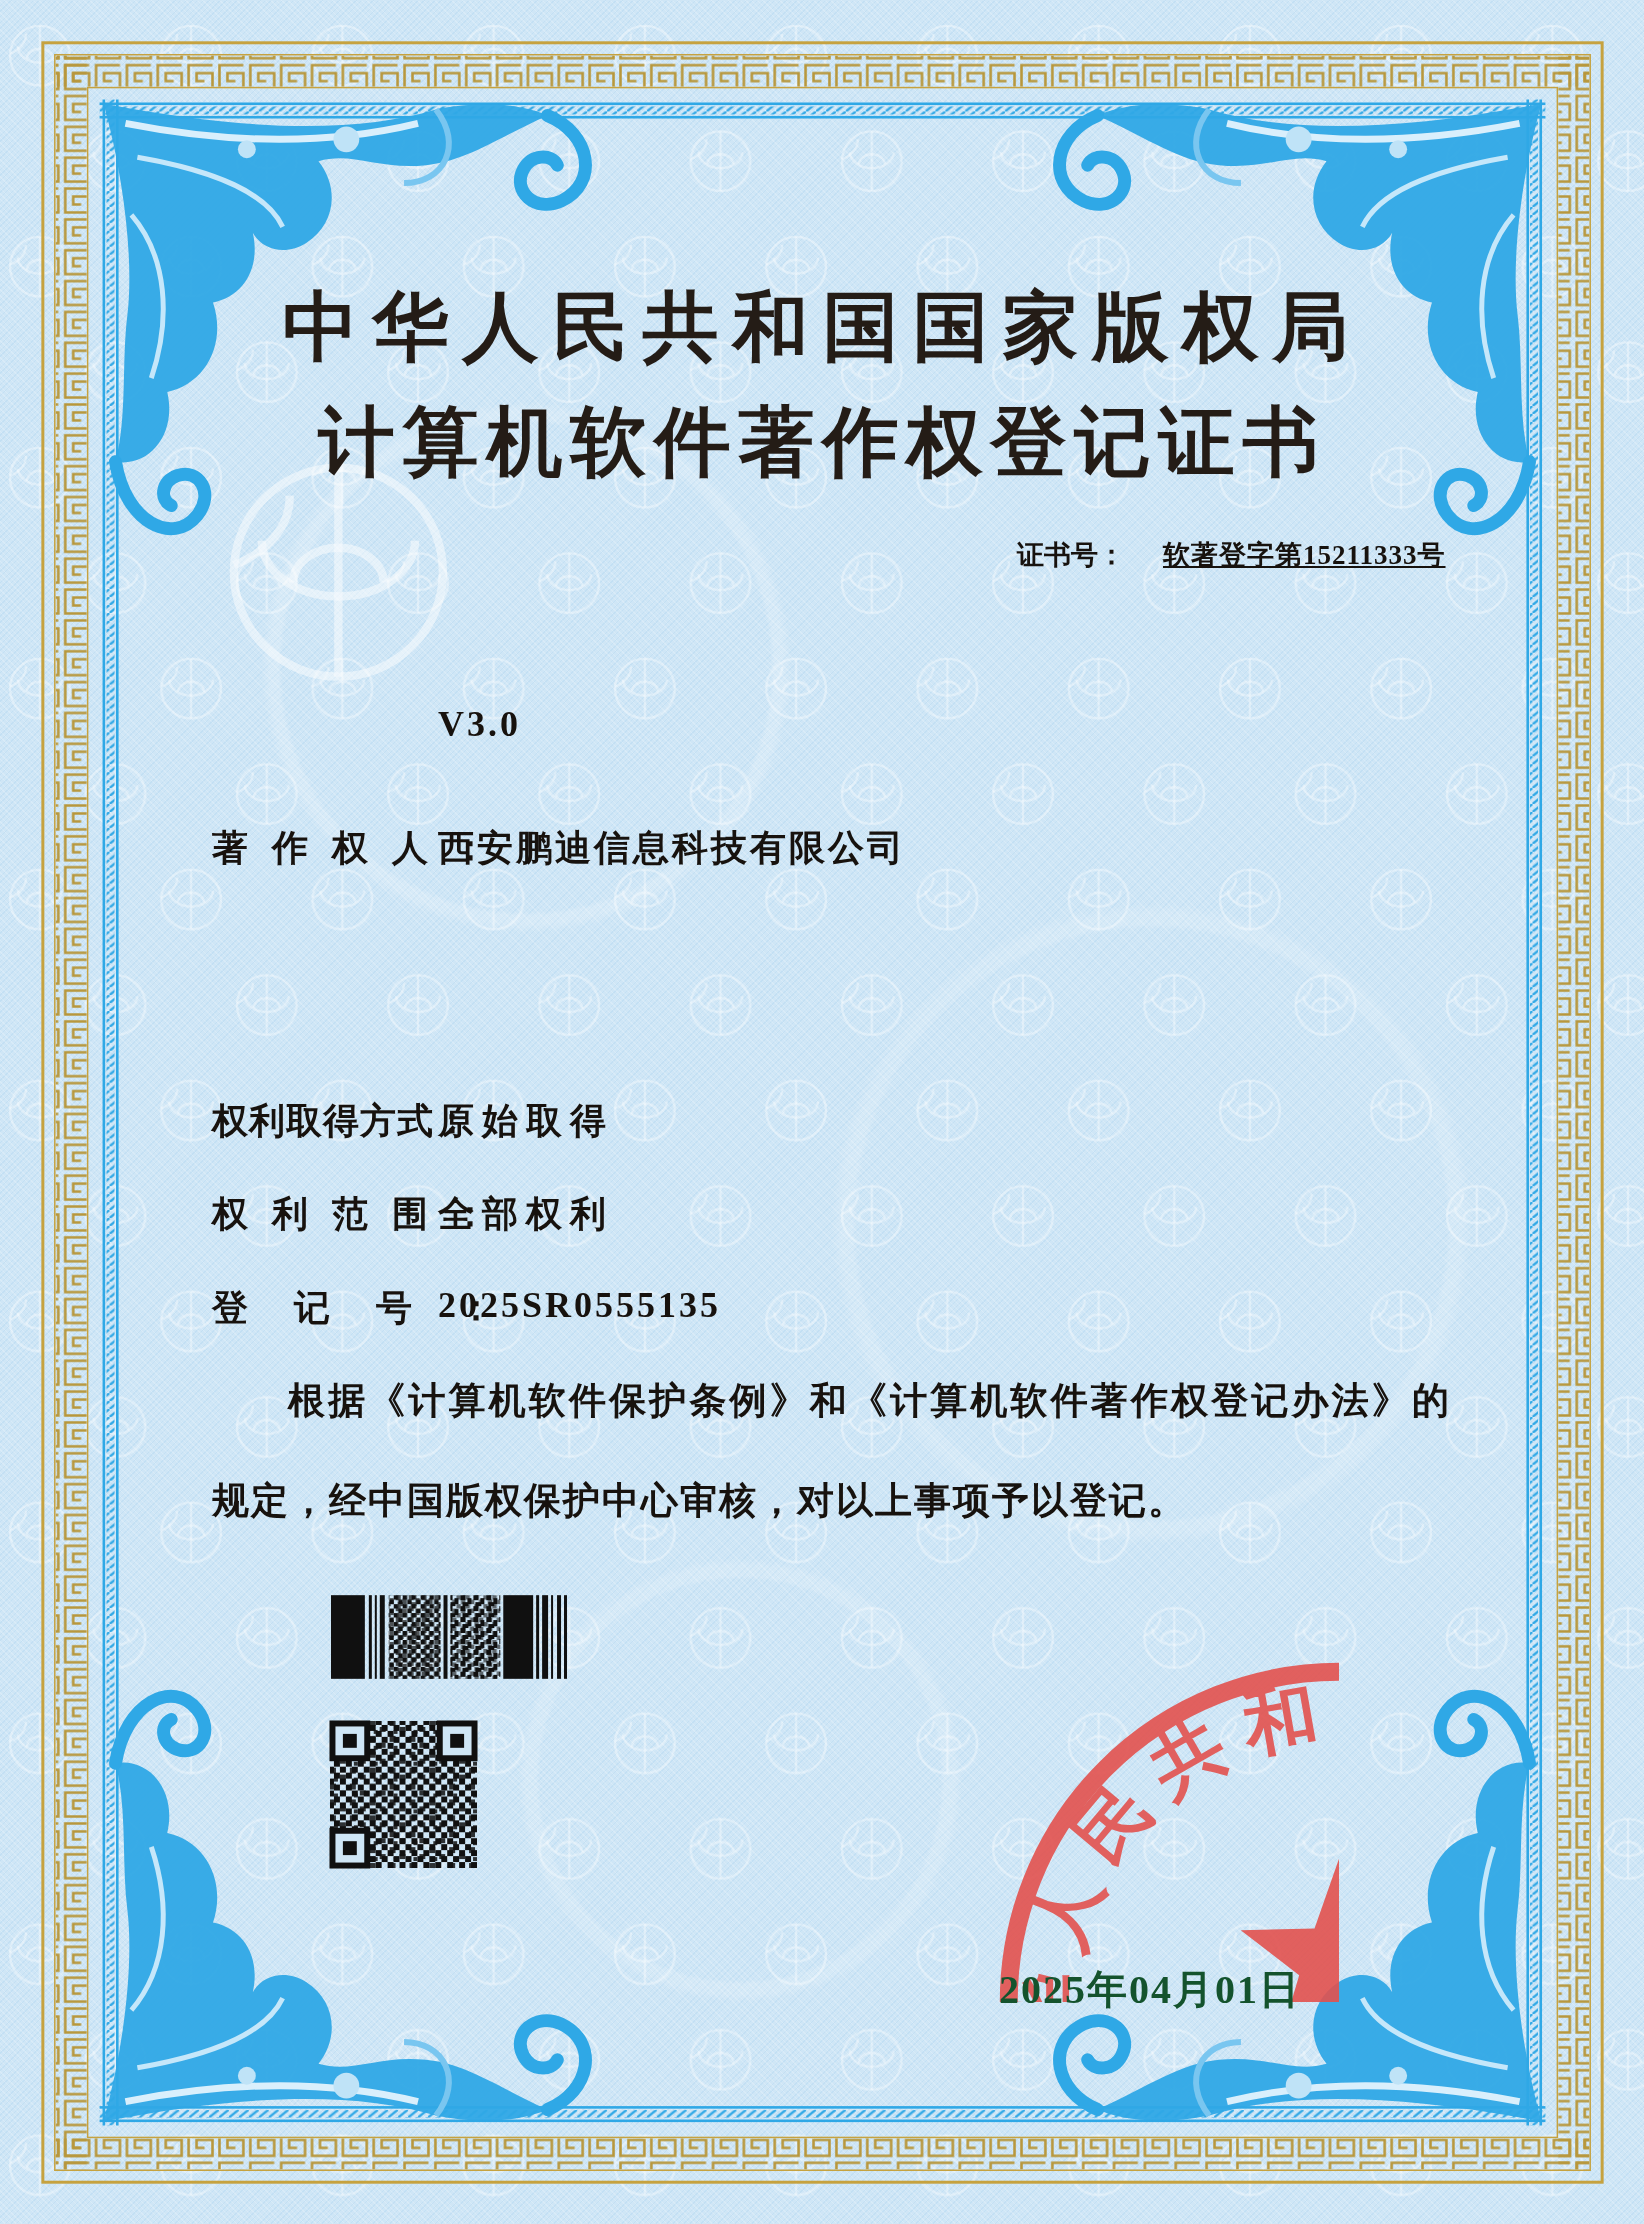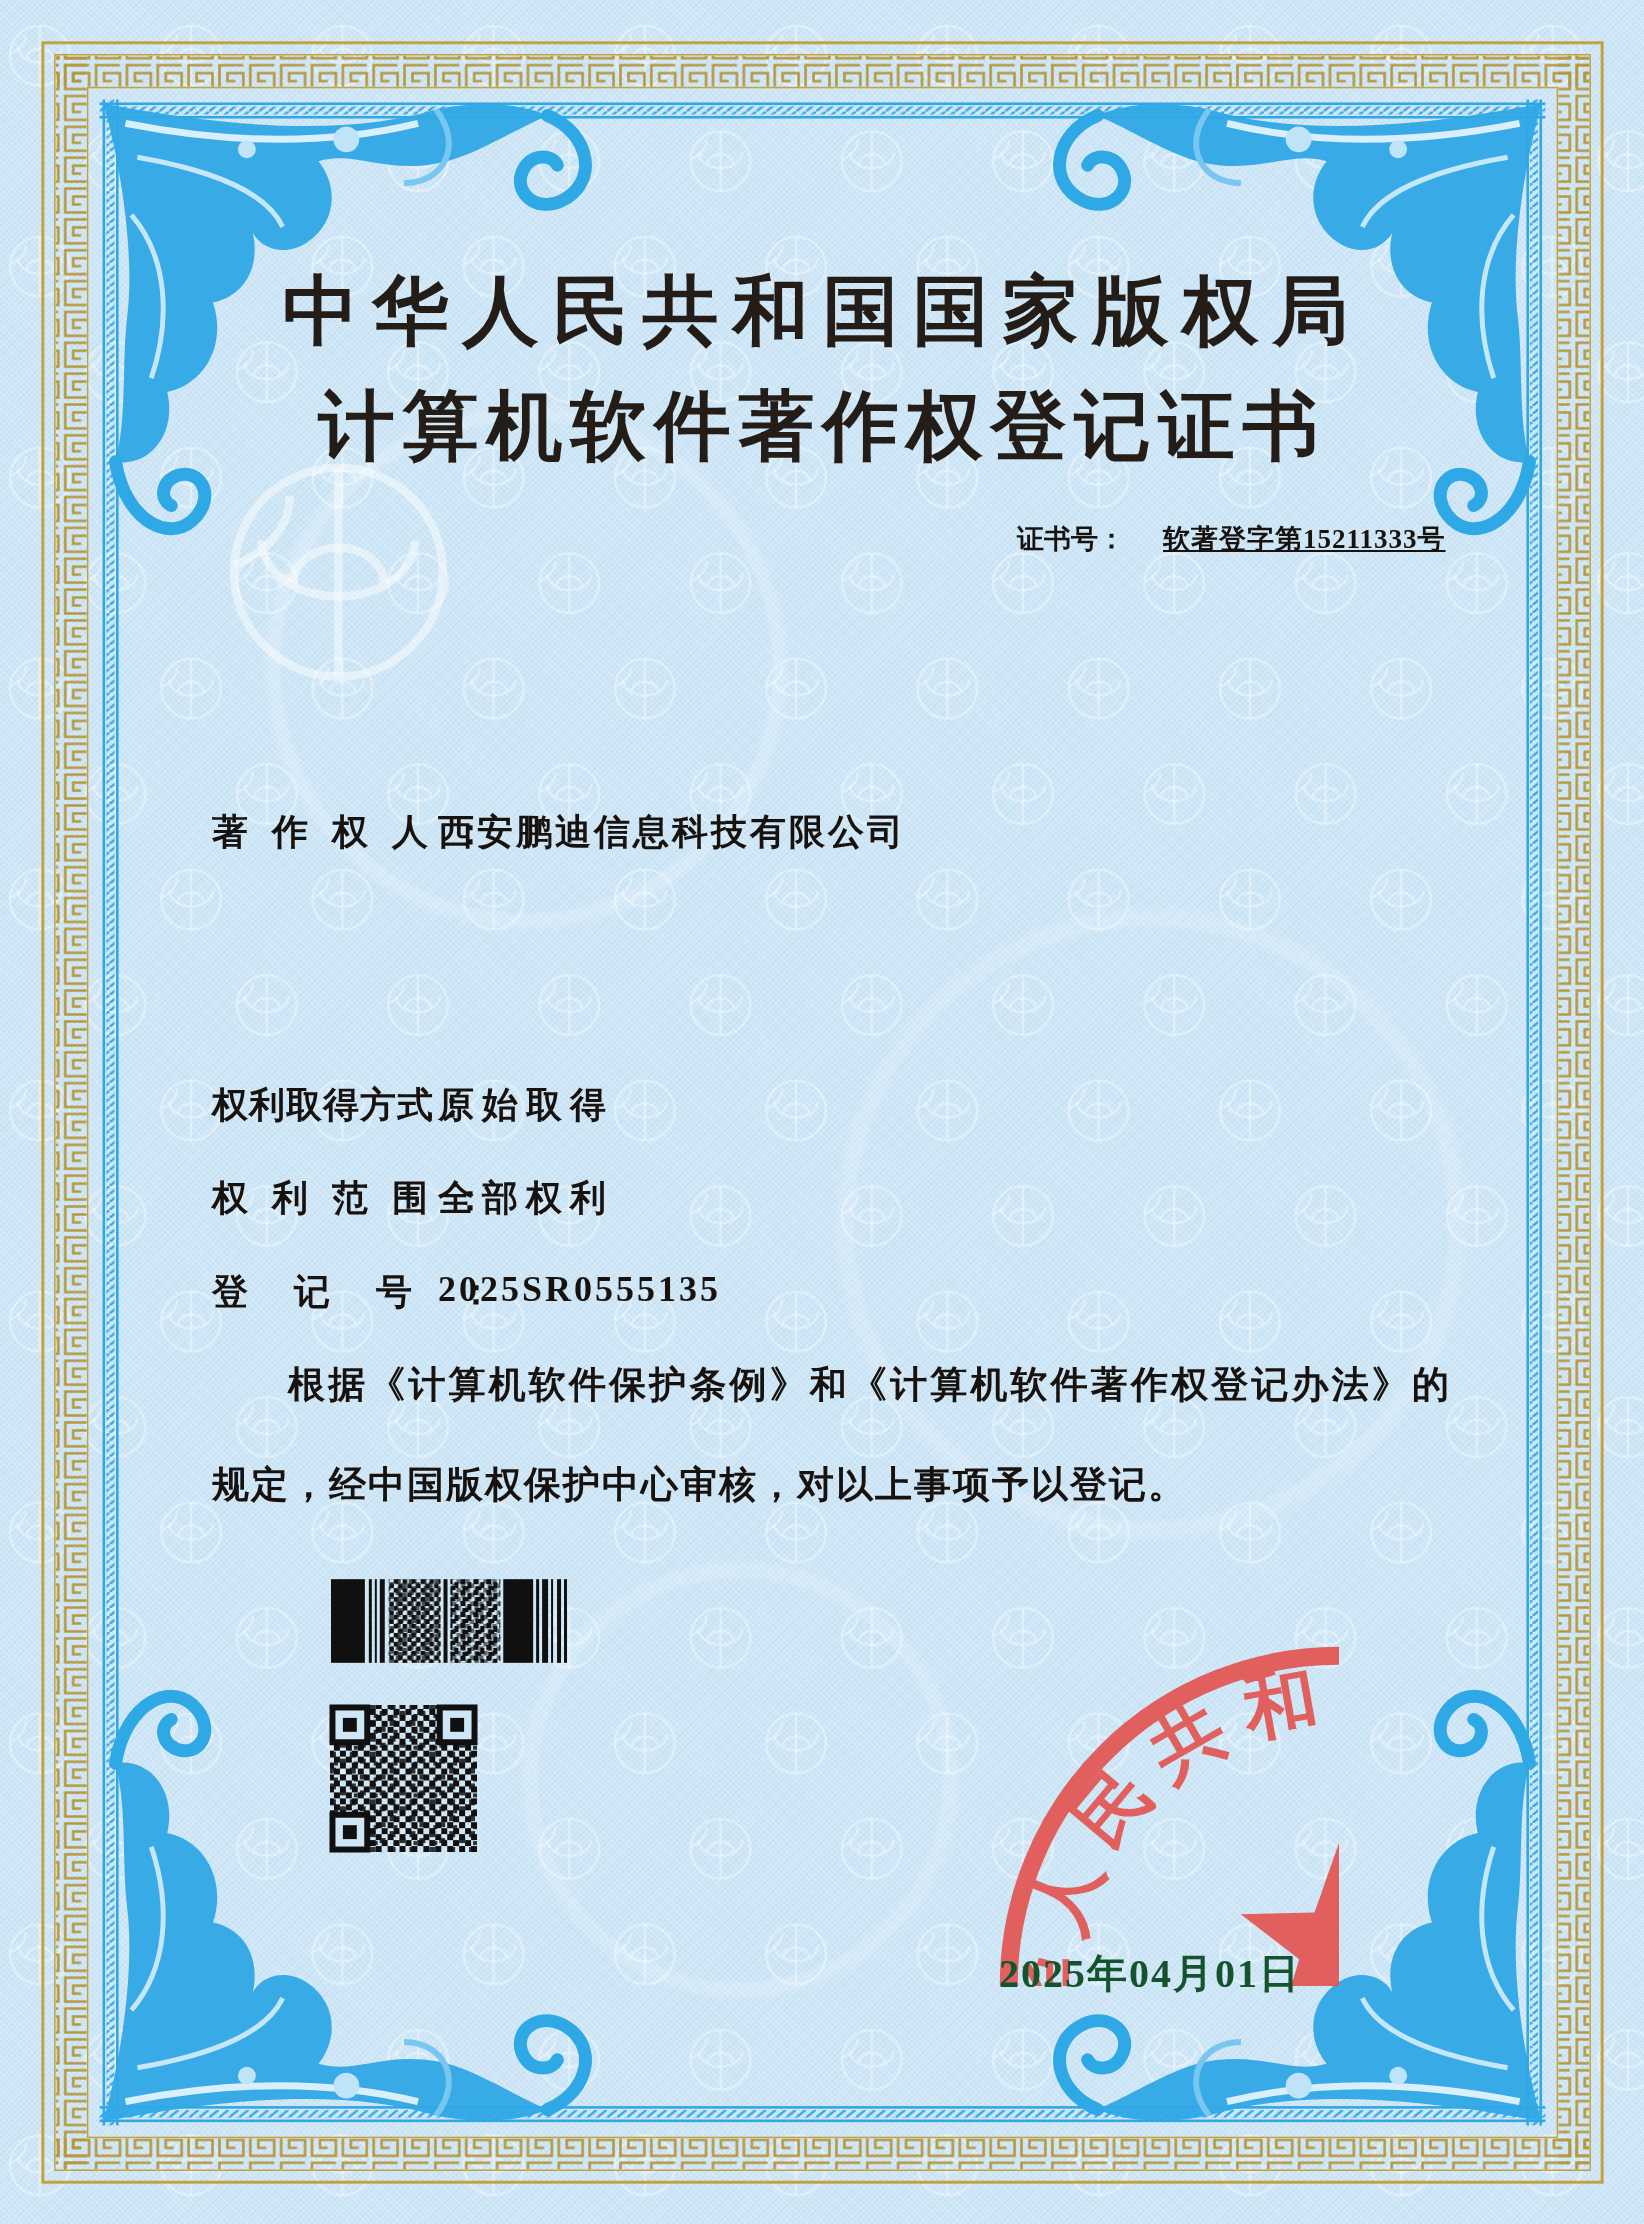--- a/index.html
+++ b/index.html
@@ -16,21 +16,21 @@
       repeating-linear-gradient(-45deg, rgba(150,200,235,.22) 0 1px, rgba(150,200,235,0) 1px 4px);
   }
   .page::after{
     content:"";position:absolute;inset:0;z-index:0;pointer-events:none;
     background-image:
       radial-gradient(circle 428px at 32% 30%, rgba(255,255,255,0) 57%, rgba(255,255,255,.18) 58% 60%, rgba(255,255,255,0) 62%),
       radial-gradient(circle 517px at 70% 55%, rgba(255,255,255,0) 57%, rgba(255,255,255,.15) 58% 60%, rgba(255,255,255,0) 62%),
       radial-gradient(circle 358px at 45% 80%, rgba(255,255,255,0) 56%, rgba(255,255,255,.15) 57% 60%, rgba(255,255,255,0) 62%);
   }
   svg.layer{position:absolute;left:0;top:0;z-index:1;pointer-events:none;}
-  .content{position:absolute;inset:0;z-index:2;}
+  .content{position:absolute;inset:0;z-index:2;margin-top:16px;}
   .abs{position:absolute;}
 
   .title{left:0;width:1645px;text-align:center;font-weight:bold;color:#241c16;}
   .title1{top:261px;font-size:76px;letter-spacing:14px;}
   .title2{top:376px;font-size:76px;letter-spacing:8px;}
 
   .certline{top:521px;left:1017px;font-size:27px;font-weight:bold;white-space:nowrap;}
   .certline .certval{margin-left:38px;letter-spacing:1px;text-decoration:underline;}
 
   .row{left:0;width:1645px;height:52px;font-size:36px;font-weight:bold;white-space:nowrap;}
@@ -132,20 +132,23 @@
 
   <div class="content">
 
     <div class="abs title title1">中华人民共和国国家版权局</div>
     <div class="abs title title2">计算机软件著作权登记证书</div>
 
     <div class="abs certline">
       <span>证书号：</span><span class="certval">软著登字第15211333号</span>
     </div>
 
+    <div class="abs row" style="top:687px">
+      <span class="fvalue">V3.0</span>
+    </div>
 
     <div class="abs row" style="top:808px">
       <span class="flabel ls-a">著作权人：</span>
       <span class="fvalue">西安鹏迪信息科技有限公司</span>
     </div>
 
     <div class="abs row" style="top:1174px">
       <span class="flabel ls-a">权利范围：</span>
       <span class="fvalue ls-v">全部权利</span>
     </div>

